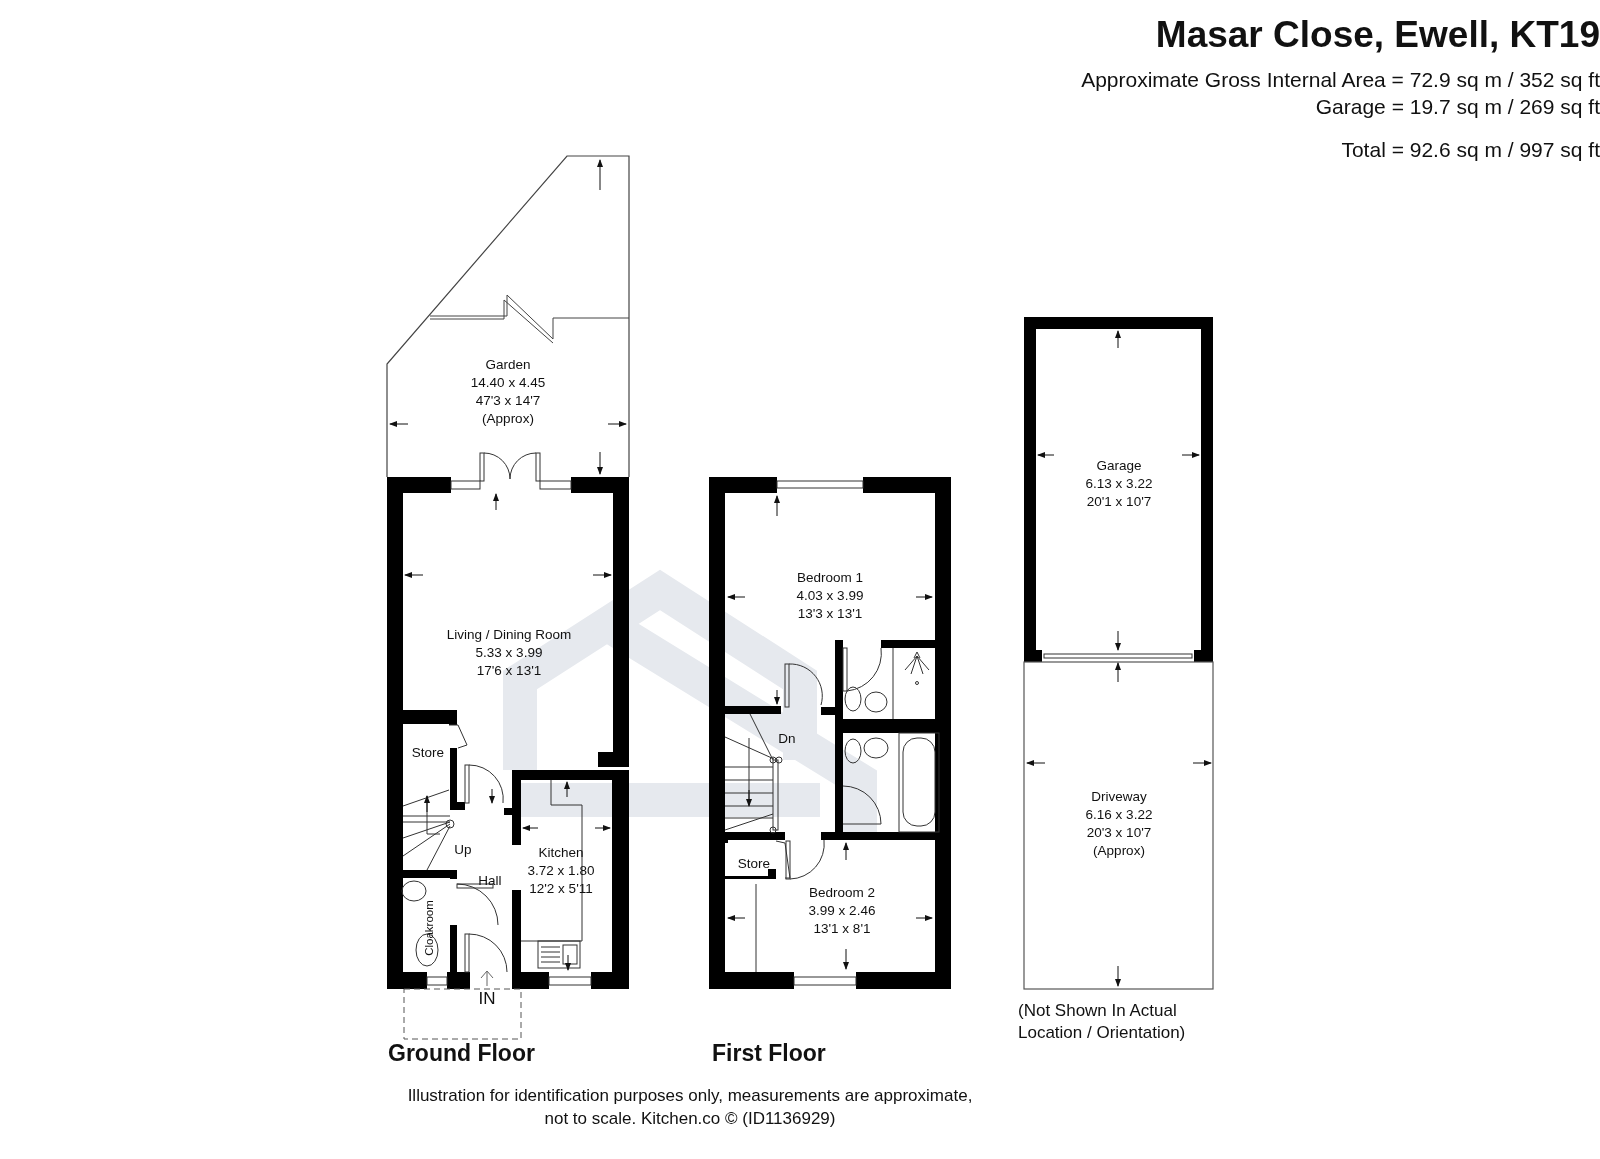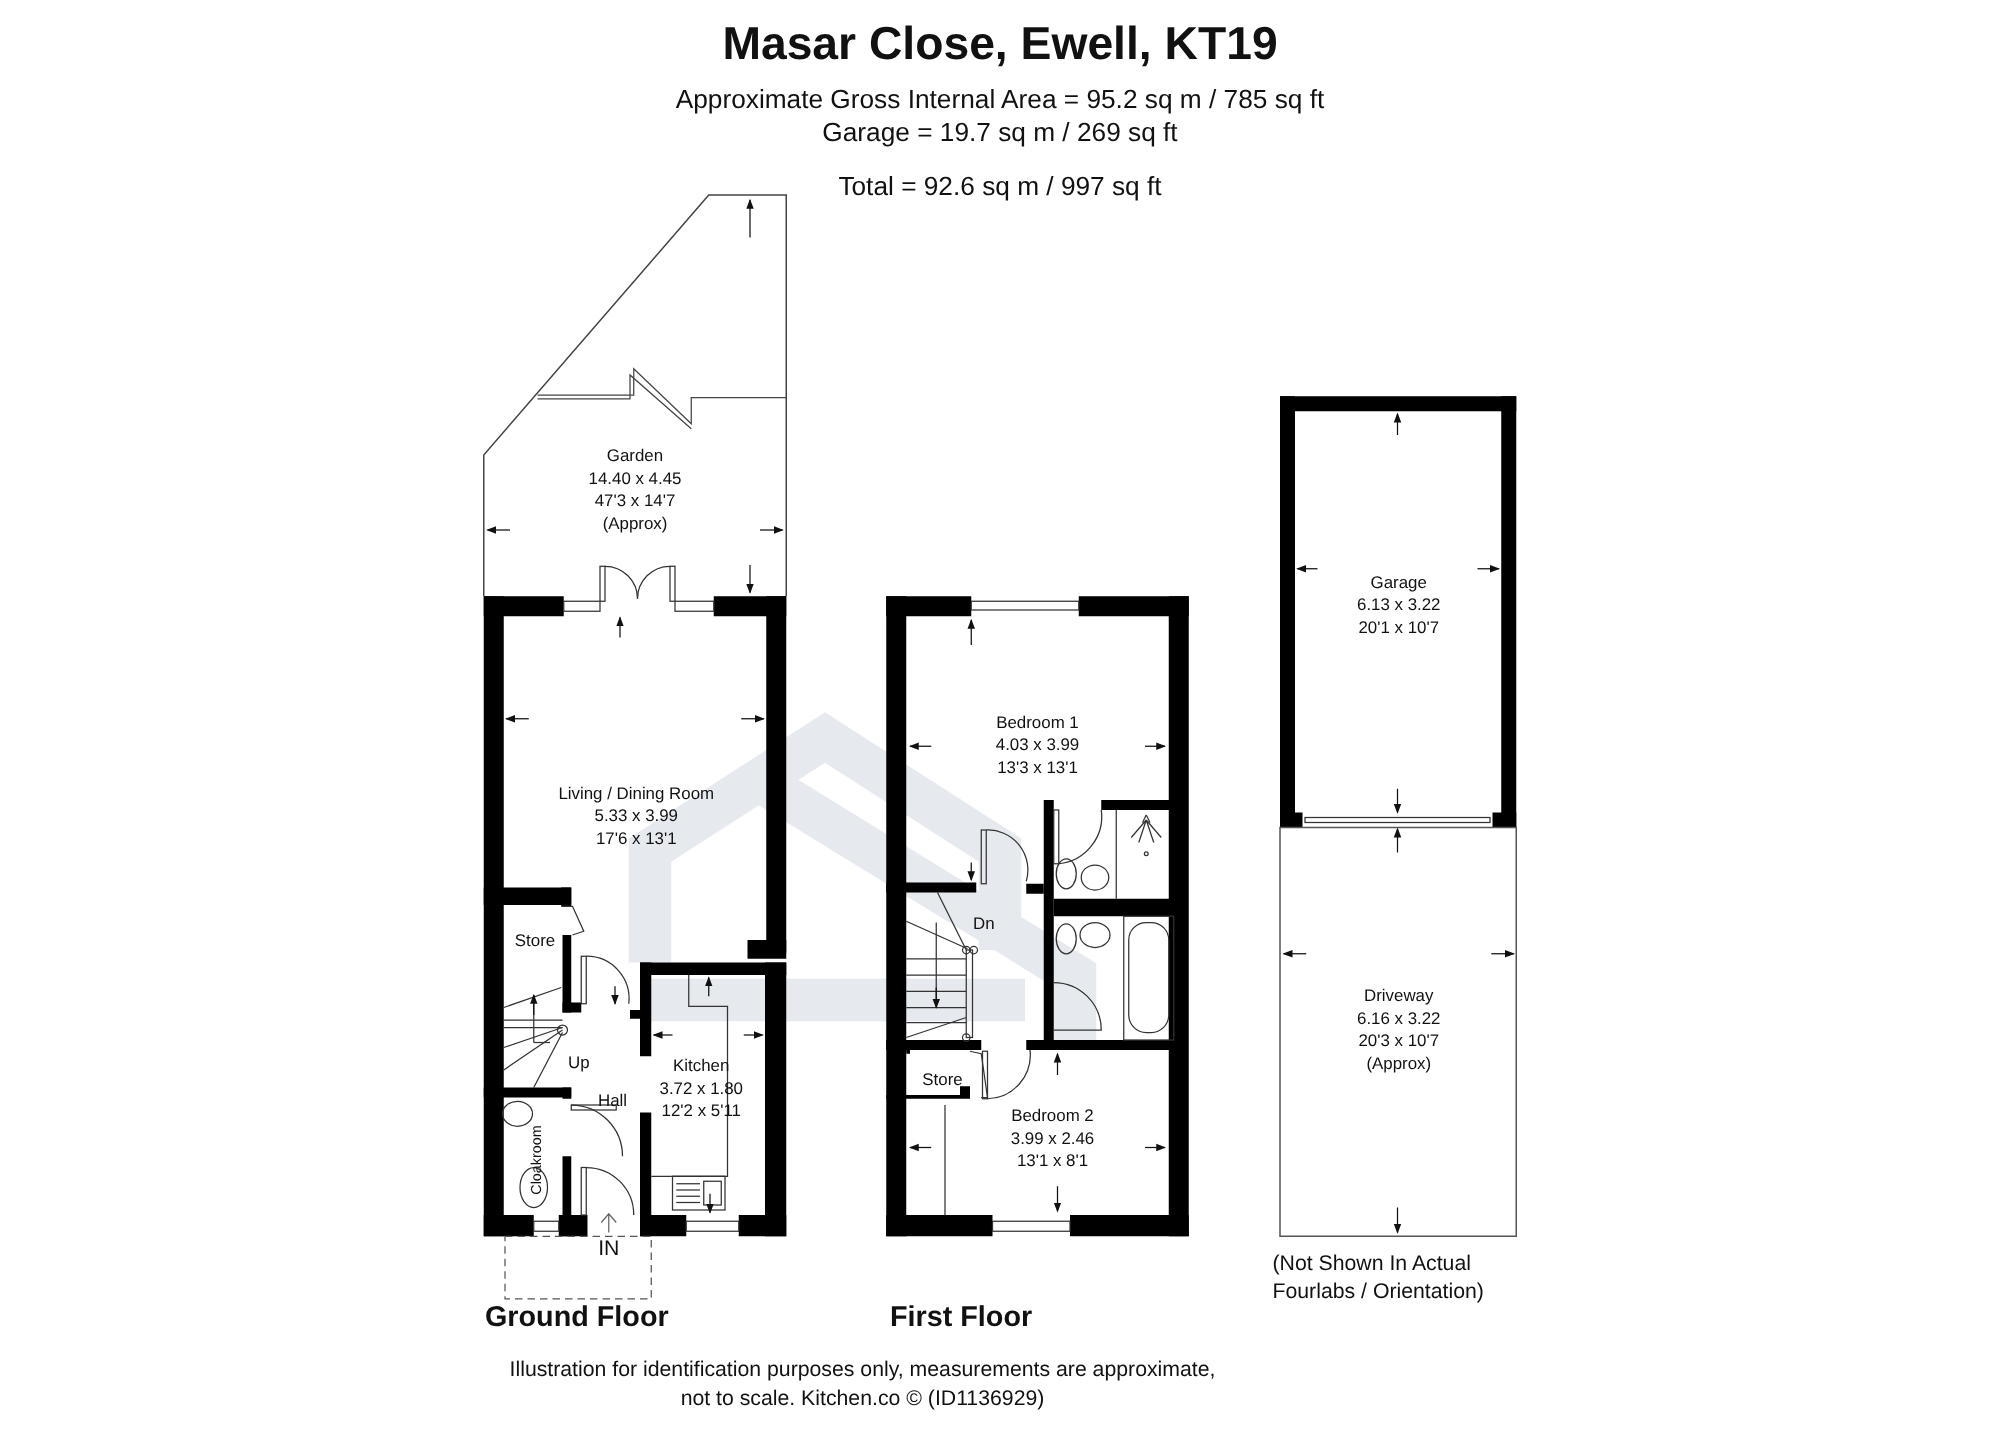--- a/index.html
+++ b/index.html
@@ -1,33 +1,33 @@
 <!DOCTYPE html>
 <html><head>
 <meta charset="utf-8">
 <style>
   html, body { margin: 0; padding: 0; background: #ffffff; }
   body { width: 1600px; height: 1159px; position: relative; overflow: hidden;
          font-family: "Liberation Sans", sans-serif; color: #111111; }
-  .hdr { position: absolute; left: 0; width: 1600px; text-align: center; }
+  .hdr { position: absolute; left: 0; width: 1600px; text-align: right; }
   .title { top: 14px; font-size: 37px; font-weight: bold; }
   .sub { font-size: 21px; line-height: 27px; }
   #plan { position: absolute; left: 0; top: 0; }
   .room-label { font-size: 13.5px; text-anchor: middle; fill: #111111;
                 font-family: "Liberation Sans", sans-serif; }
   .floor-label { position: absolute; font-size: 23px; font-weight: bold; }
   .note { position: absolute; font-size: 17px; line-height: 22px; }
   .footer { position: absolute; left: 0; width: 1380px; top: 1084px; text-align: center;
             font-size: 17px; line-height: 23px; }
 </style>
 </head>
 <body>
 
 <div class="hdr title">Masar Close, Ewell, KT19</div>
-<div class="hdr sub" style="top:66px;">Approximate Gross Internal Area = 95.2 sq m / 785 sq ft</div>
+<div class="hdr sub" style="top:66px;">Approximate Gross Internal Area = 72.9 sq m / 352 sq ft</div>
 <div class="hdr sub" style="top:93px;">Garage = 19.7 sq m / 269 sq ft</div>
 <div class="hdr sub" style="top:136px;">Total = 92.6 sq m / 997 sq ft</div>
 
 <svg id="plan" width="1600" height="1159" viewBox="0 0 1600 1159">
   <defs>
     <marker id="ah" markerWidth="8" markerHeight="8" refX="7" refY="4" orient="auto">
       <path d="M0,1 L8,4 L0,7 Z" fill="#111"></path>
     </marker>
   </defs>
 
@@ -301,19 +301,19 @@
     <text class="room-label" x="1119" y="837">20'3 x 10'7</text>
     <text class="room-label" x="1119" y="855">(Approx)</text>
   </g>
 </svg>
 
 <div class="floor-label" style="left:388px; top:1040px;">Ground Floor</div>
 <div class="floor-label" style="left:712px; top:1040px;text-align:right;">First Floor</div>
 
 <div class="note" style="left:1018px; width:200px; top:1000px;">
   <div>(Not Shown In Actual</div>
-  <div>Fourlabs / Orientation)</div>
+  <div>Location / Orientation)</div>
 </div>
 
 <div class="footer">
   <div>Illustration for identification purposes only, measurements are approximate,</div>
   <div>not to scale. Kitchen.co © (ID1136929)</div>
 </div>
 
 </body></html>

